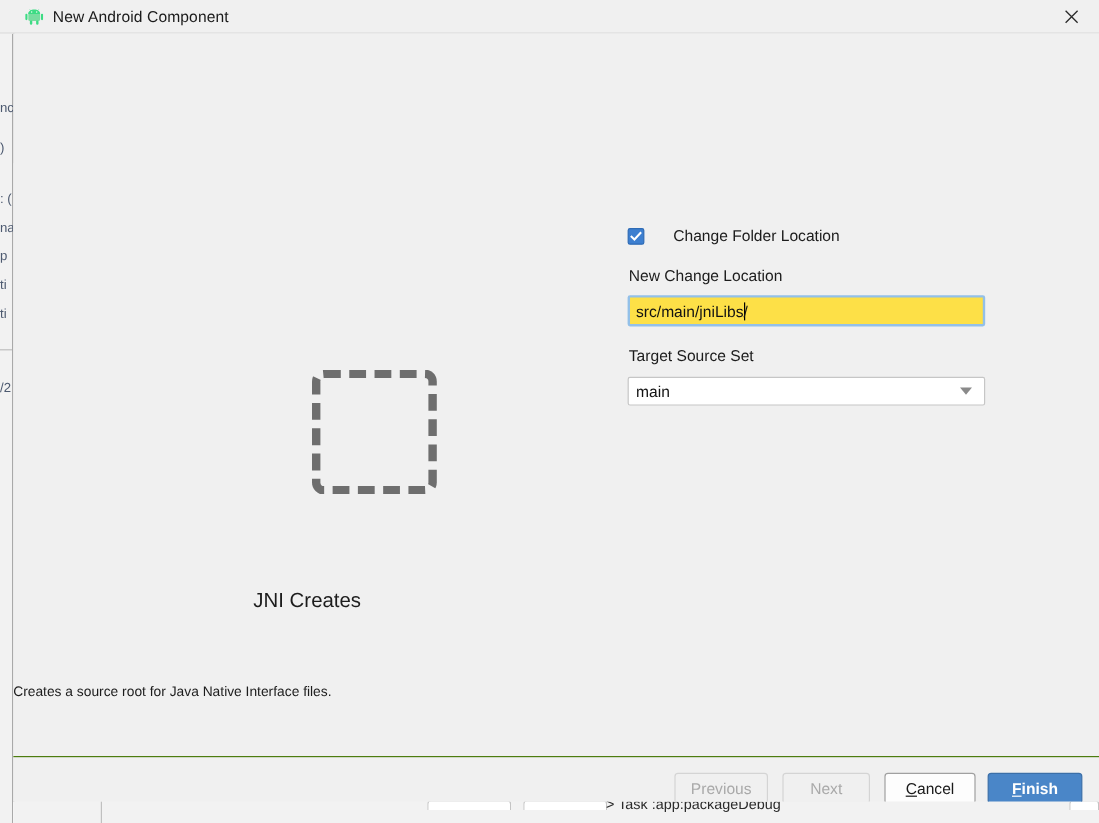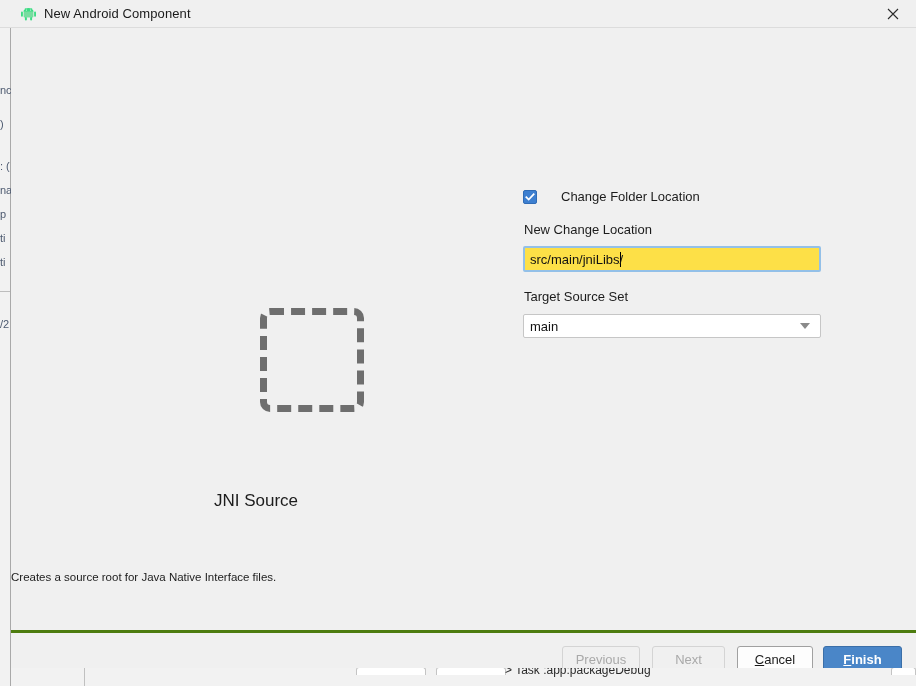--- a/index.html
+++ b/index.html
@@ -292,21 +292,21 @@
     border-top: 6px solid #8a8a8a;
     flex: 0 0 auto;
   }
 
   
   #dlg-footer {
     position: absolute;
     left: 0; top: 602px;
     width: 905px; height: 38px;
     background: #f0f0f0;
-    border-top: 3px solid #4d7c0f;
+    border-top: 1px solid #4d7c0f;
     box-sizing: border-box;
   }
   .btn {
     position: absolute;
     top: 13px;
     height: 26px;
     border-radius: 3px;
     box-sizing: border-box;
     display: flex;
     align-items: center;
@@ -398,21 +398,21 @@
 
 <div class="dlg-edge-left"></div>
 
 <div id="dialog">
 
 
   <div id="dlg-body">
 
     <div id="preview-pane">
       <div class="preview-shape"></div>
-      <div class="preview-title">JNI Source</div>
+      <div class="preview-title">JNI Creates</div>
       <div class="preview-desc">Creates a source root for Java Native Interface files.</div>
     </div>
 
     <div id="form-pane">
 
       <div class="checkbox-row">
         <span class="cb-box">
           <svg width="10" height="10" viewBox="0 0 10 10">
             <path d="M1.3 5.2 L3.7 7.6 L8.7 2.2" stroke="#ffffff" stroke-width="1.7" fill="none" stroke-linecap="square"></path>
           </svg>

